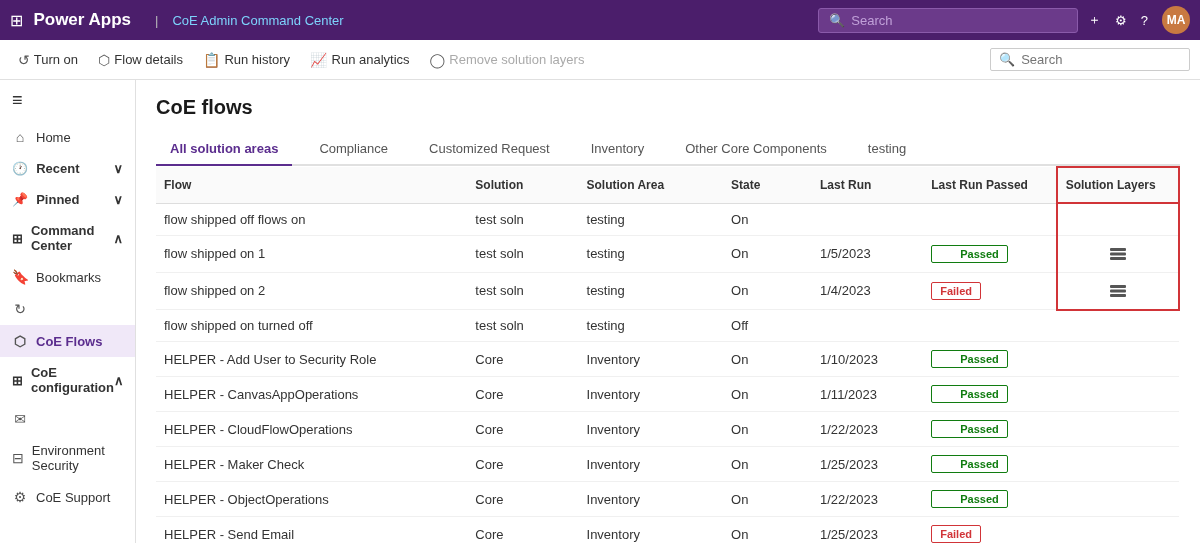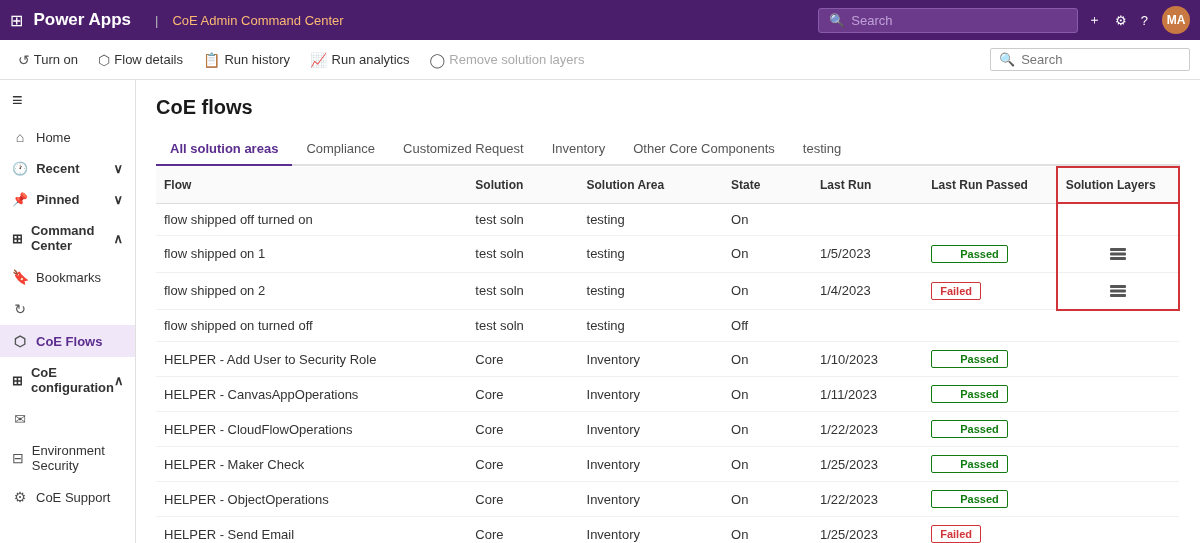--- a/index.html
+++ b/index.html
@@ -11,21 +11,21 @@
       height: 40px;
       display: flex;
       align-items: center;
       padding: 0 10px;
       gap: 10px;
       flex-shrink: 0;
     }
     .top-bar-grid-icon { color: #fff; font-size: 16px; cursor: pointer; }
     .top-bar-app-name { color: #fff; font-size: 17px; font-weight: 600; margin-right: 10px; }
     .top-bar-divider { color: #bbb; margin: 0 4px; }
-    .top-bar-env { color: #fdba74; font-size: 13px; flex: 1; }
+    .top-bar-env { color: #7dd3fc; font-size: 13px; flex: 1; }
     .top-bar-search {
       background: #6b3a8a;
       border: 1px solid #8a5aaa;
       border-radius: 3px;
       padding: 4px 10px;
       color: #e0d0f0;
       display: flex;
       align-items: center;
       gap: 6px;
       width: 260px;
@@ -94,21 +94,21 @@
     .content {
       flex: 1;
       background: #fff;
       overflow-y: auto;
       padding: 0;
     }
     .content-inner { padding: 16px 20px; }
     .page-title { font-size: 20px; font-weight: 600; color: #1a1a1a; margin-bottom: 14px; }
 
     
-    .tabs { display: flex; align-items: center; border-bottom: 2px solid #e0e0e0; margin-bottom: 0; gap: 0; }
+    .tabs { display: flex; align-items: center; border-bottom: 2px solid #e0e0e0; margin-bottom: 0; gap: 13px; }
     .tab {
       padding: 8px 14px; cursor: pointer; font-size: 13px; color: #555;
       border-bottom: 2px solid transparent; margin-bottom: -2px;
     }
     .tab.active { color: #5b2d8e; border-bottom: 2px solid #5b2d8e; font-weight: 600; }
 
     
     .table-container { overflow-x: auto; }
     table { width: 100%; border-collapse: collapse; }
     thead th {
@@ -273,21 +273,21 @@
               <th class="col-solution">Solution</th>
               <th class="col-area">Solution Area</th>
               <th class="col-state">State</th>
               <th class="col-lastrun">Last Run</th>
               <th class="col-passed">Last Run Passed</th>
               <th class="col-layers" style="border: 2px solid rgb(209, 52, 56);">Solution Layers</th>
             </tr>
           </thead>
           <tbody id="flows-tbody">
           <tr>
-                <td class="col-flow">flow shipped off turned on</td>
+                <td class="col-flow">flow shipped off flows on</td>
                 <td class="col-solution">test soln</td>
                 <td class="col-area">testing</td>
                 <td class="col-state">On</td>
                 <td class="col-lastrun"></td>
                 <td class="col-passed"></td>
                 <td class="col-layers" style="border-left: 2px solid rgb(209, 52, 56); border-right: 2px solid rgb(209, 52, 56); border-top: 2px solid rgb(209, 52, 56);"></td>
               </tr>
               <tr>
                 <td class="col-flow">flow shipped on 1</td>
                 <td class="col-solution">test soln</td>

